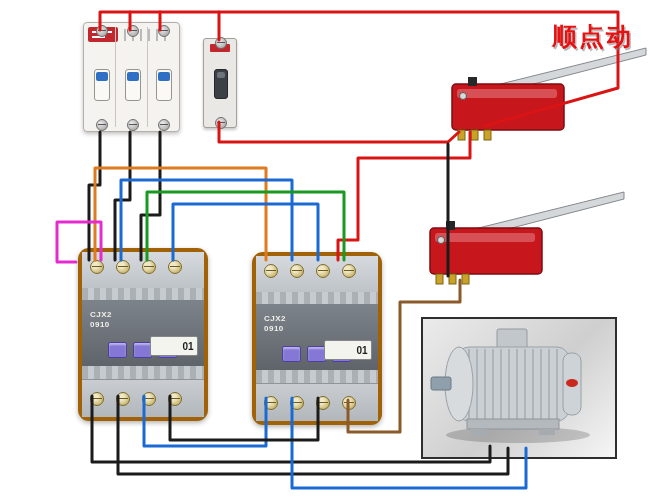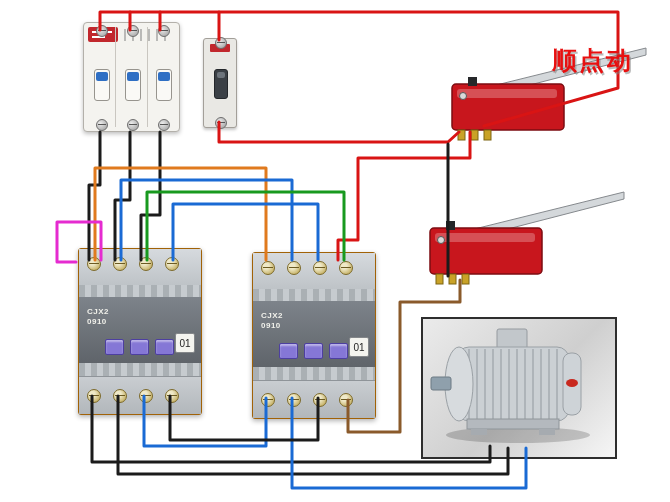--- a/index.html
+++ b/index.html
@@ -28,47 +28,47 @@
   
   .breaker1p{position:absolute;left:203px;top:38px;width:32px;height:88px;z-index:2;
     background:#e9e8e4;border:1px solid #a39f99;border-radius:3px;box-shadow:0 2px 3px rgba(0,0,0,.22);}
   .b1-label{position:absolute;left:6px;top:5px;width:20px;height:8px;background:#c1272d;border-radius:1px;}
   .b1-toggle{position:absolute;left:10px;top:30px;width:12px;height:28px;background:#3b4046;
     border:1px solid #24272b;border-radius:3px;}
   .b1-toggle::after{content:"";position:absolute;left:2px;right:2px;top:2px;height:6px;background:#6d747c;border-radius:2px;}
   
   .jog-label{position:absolute;z-index:8;font-size:25px;font-weight:900;color:#e81010;
     letter-spacing:2px;text-shadow:1.5px 1.5px 0 rgba(130,130,130,.55);}
-  .jog-forward{left:552px;top:20px;margin-top:24px;}
+  .jog-forward{left:552px;top:20px;}
   .jog-reverse{left:545px;top:162px;}
   
   .limit-switch{position:absolute;z-index:3;}
   .sw1{left:450px;top:36px;}
   .sw2{left:428px;top:180px;}
   
   .contactor{position:absolute;width:122px;height:165px;z-index:2;
-    background:#b7bbbf;border:1px solid #a16207;border-radius:3px;box-shadow:0 2px 5px rgba(0,0,0,.3);}
+    background:#b7bbbf;border:4px solid #a16207;border-radius:11px;box-shadow:0 2px 5px rgba(0,0,0,.3);}
   .ct-fwd{left:78px;top:248px;}
   .ct-rev{left:252px;top:252px;}
   .ct-strip{position:absolute;left:0;width:100%;}
   .ct-top{top:0;height:36px;background:linear-gradient(#d6dade,#bec3c7);border-bottom:1px solid #8f9499;}
   .ct-bottom{bottom:0;height:37px;background:linear-gradient(#c9cdd1,#b2b7bb);border-top:1px solid #8f9499;}
   .ct-ribs{position:absolute;left:0;width:100%;
     background:repeating-linear-gradient(90deg,#aab0b4 0 6px,#c6cbcf 6px 12px);}
   .ct-ribs.r1{top:36px;height:12px;}
   .ct-ribs.r2{top:114px;height:14px;}
   .ct-face{position:absolute;top:48px;left:0;width:100%;height:66px;
     background:linear-gradient(#7d838a,#5f646a);}
   .ct-model{position:absolute;left:8px;top:10px;color:#f0f0ea;font-size:8px;line-height:10px;font-weight:bold;letter-spacing:.5px;}
   .ct-buttons{position:absolute;left:26px;bottom:8px;display:flex;gap:6px;}
   .pbtn{width:17px;height:14px;background:#8577d6;border:1px solid #4d3fa0;border-radius:2px;
     box-shadow:inset 0 2px 2px rgba(255,255,255,.45);}
   .ct-badge{position:absolute;right:6px;bottom:10px;width:18px;height:18px;background:#f4f4ef;
-    color:#1c1c1c;font-size:10px;font-weight:normal;display:flex;align-items:center;justify-content:center;
-    border:1px solid #84878a;border-radius:2px;}
+    color:#1c1c1c;font-size:10px;font-weight:bold;display:flex;align-items:center;justify-content:center;
+    border:1px solid #84878a;border-radius:2px;padding-left:28px;}
   .ct-screw{position:absolute;width:12px;height:12px;border-radius:50%;
     background:radial-gradient(circle at 35% 35%,#efe9c8 25%,#b59b3f);border:1px solid #7d6a2a;}
   .ct-screw::after{content:"";position:absolute;left:1px;right:1px;top:5px;height:1px;background:#6b5a22;}
   .ct-top .ct-screw{top:8px;}
   .ct-bottom .ct-screw{top:12px;}
   .cs1{left:8px;} .cs2{left:34px;} .cs3{left:60px;} .cs4{left:86px;}
   
   .motor-frame{position:absolute;left:421px;top:317px;width:196px;height:142px;box-sizing:border-box;
     z-index:2;border:2px solid #2e2e2e;
     background:linear-gradient(135deg,#ebebeb,#cfcfcf 55%,#f6f6f6);}

